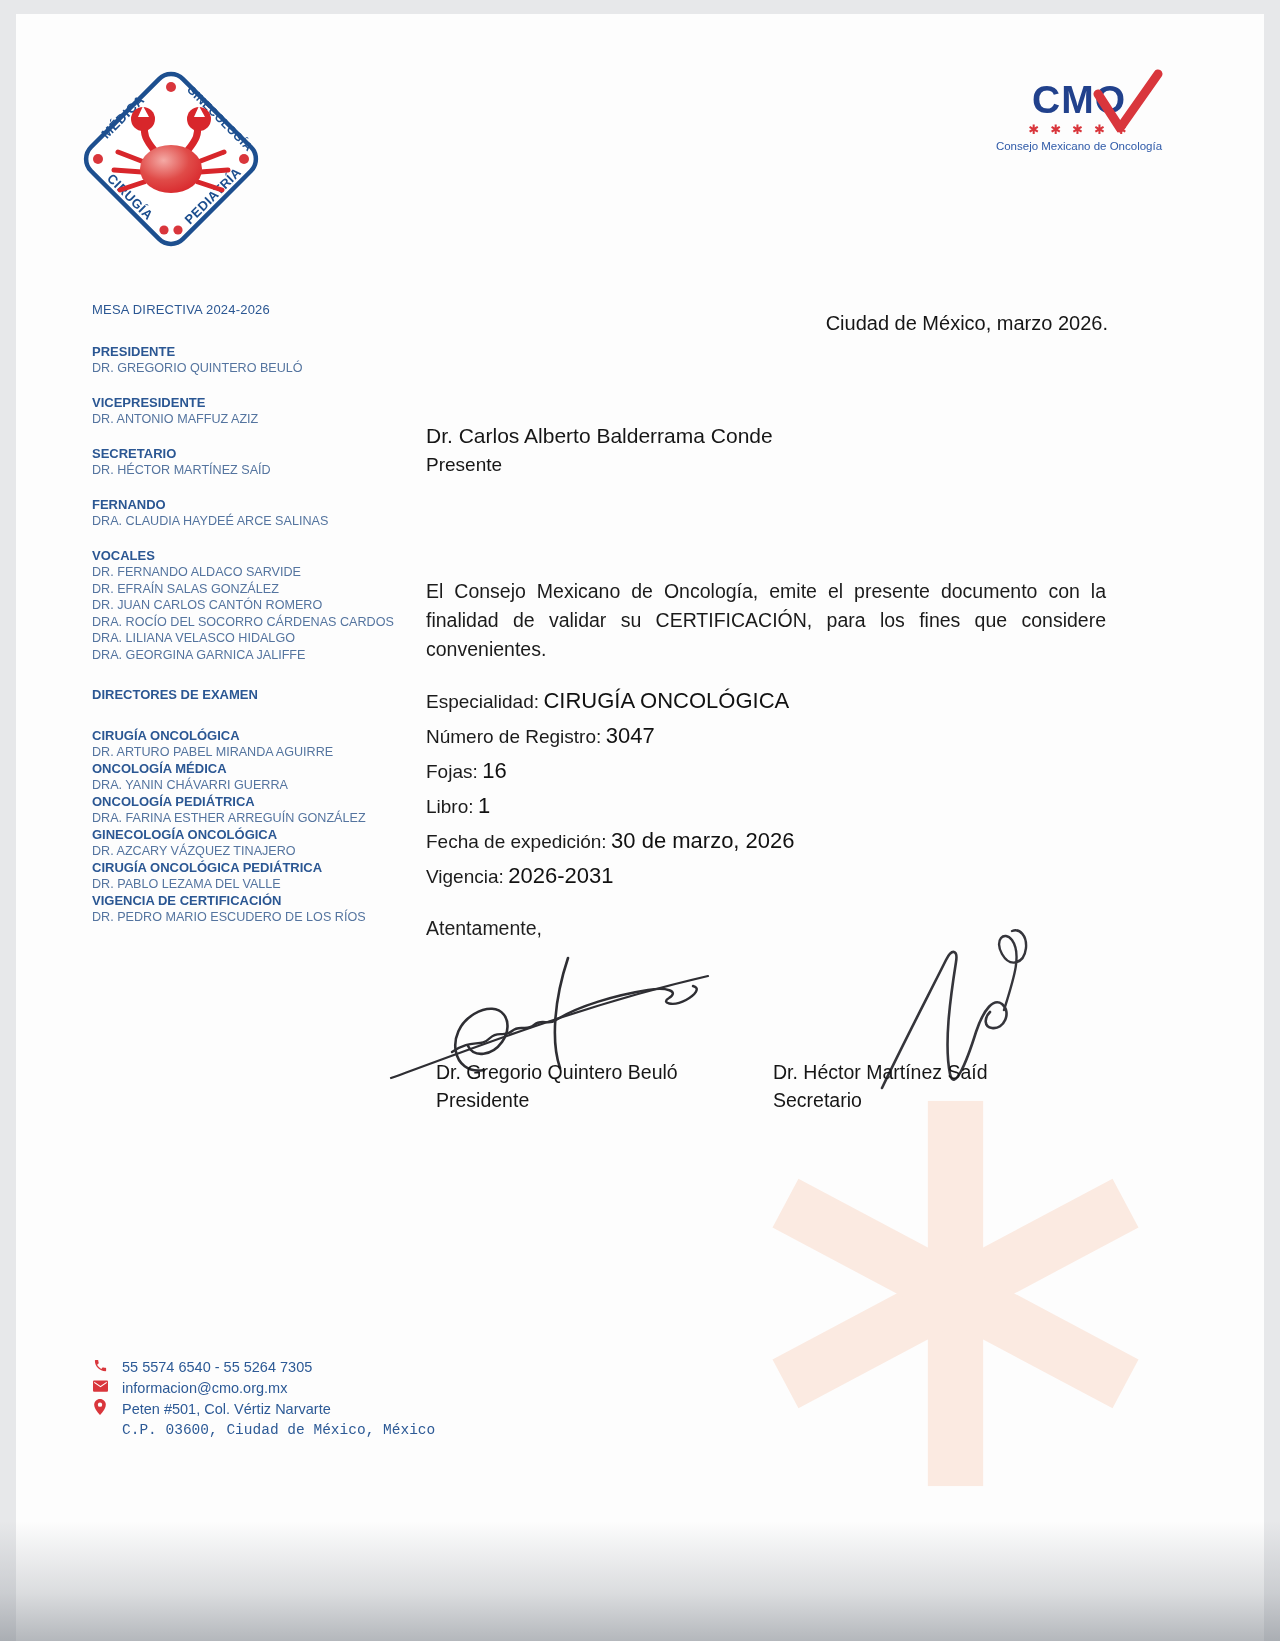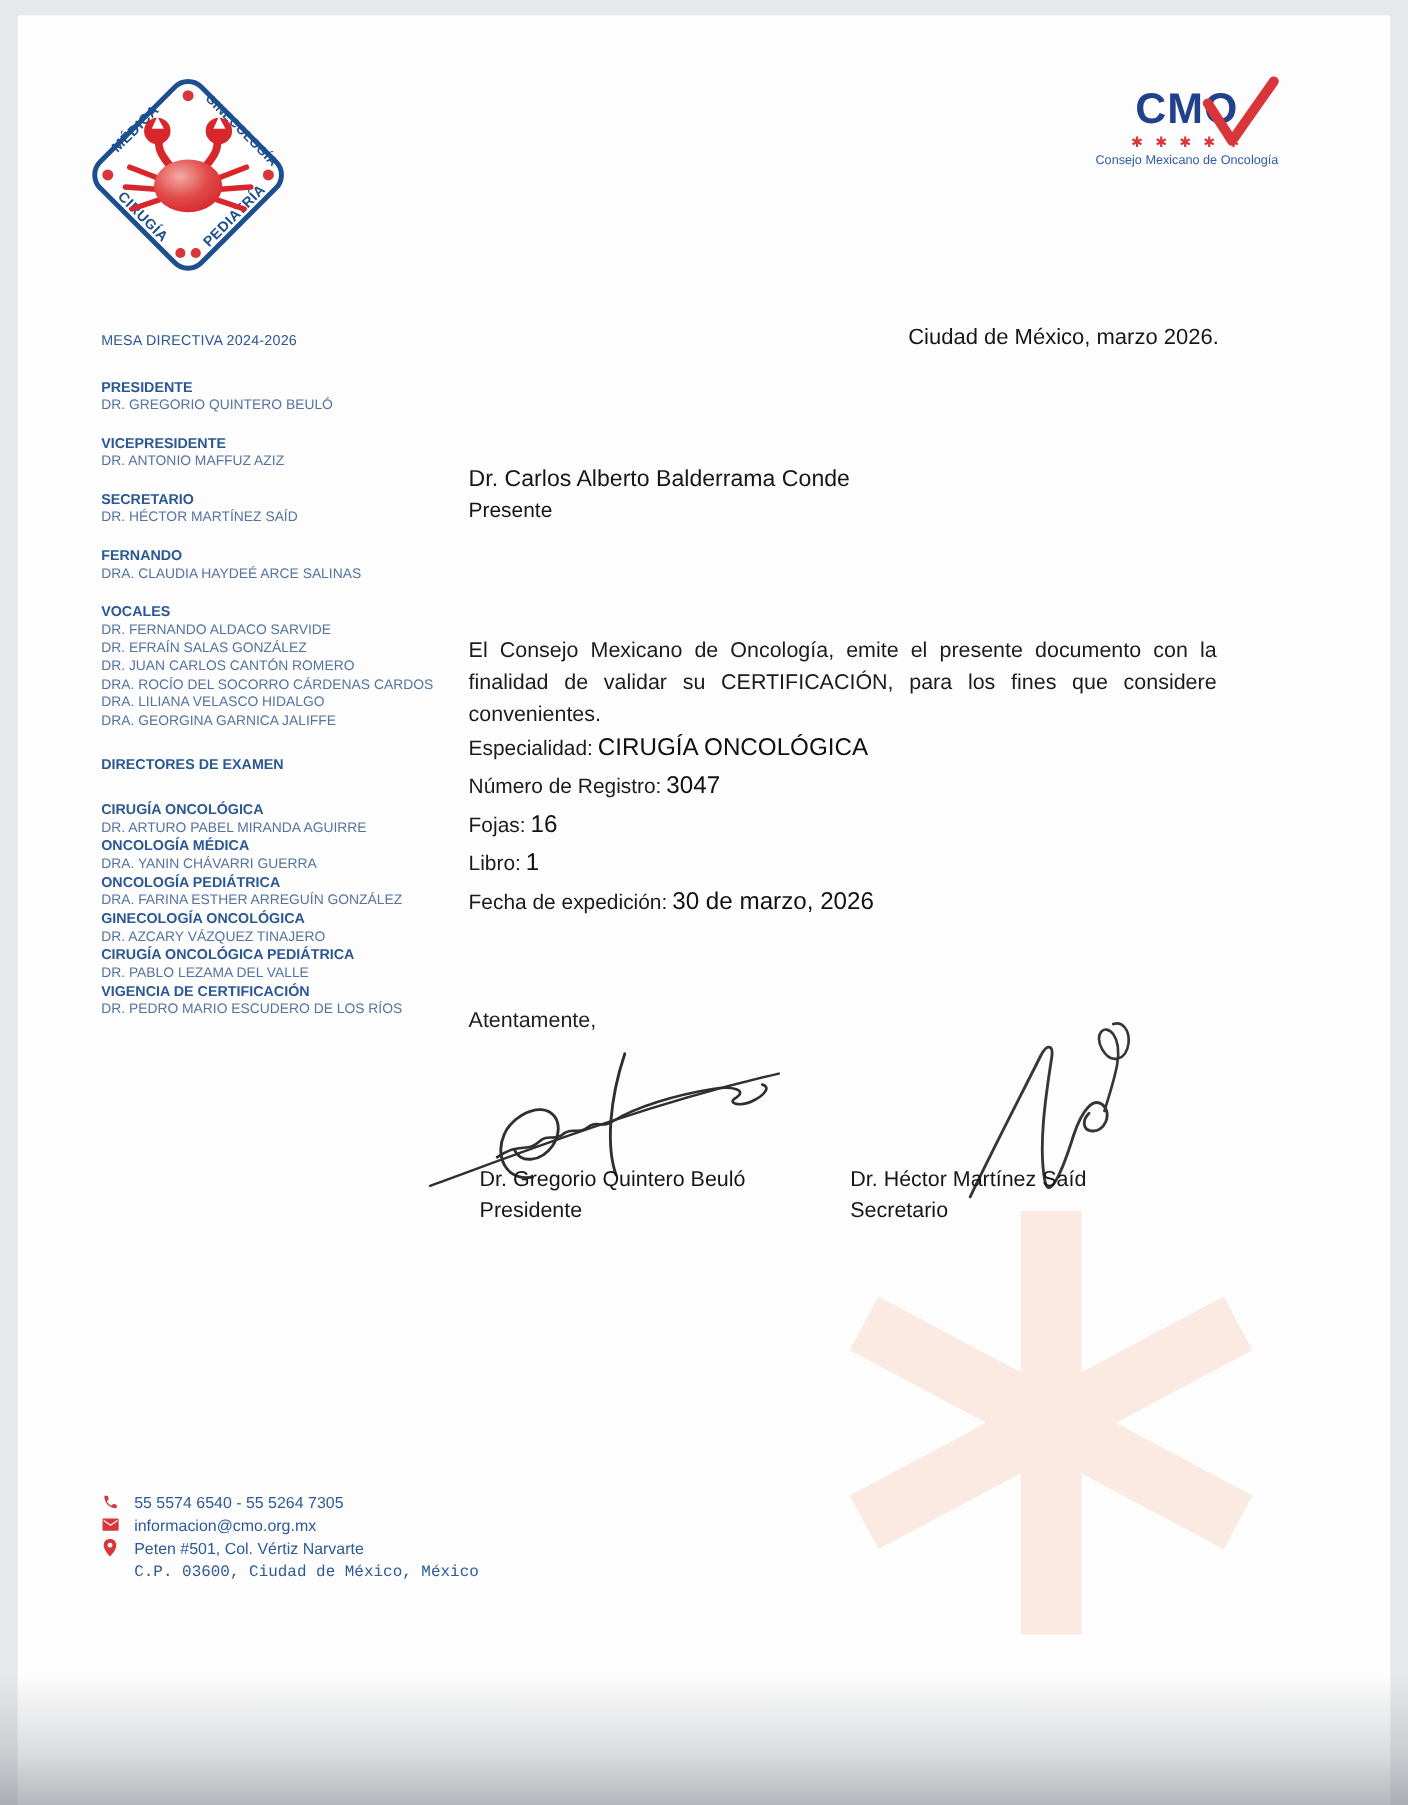--- a/index.html
+++ b/index.html
@@ -33,25 +33,25 @@
   .cmo-stars{color:#d9363c;font-size:13px;letter-spacing:11px;margin-top:3px;margin-left:8px;}
   .cmo-name{color:#2f5aa8;font-size:11.5px;margin-top:3px;}
   
   .sidebar{position:absolute;left:76px;top:288px;width:330px;line-height:16.5px;}
   .sb-title{font-weight:400;color:#2b5793;font-size:13px;margin-bottom:25px;letter-spacing:.2px;}
   .sb-group{margin-bottom:18px;}
   .sb-role{font-weight:700;color:#2b5793;font-size:13px;}
   .sb-name{color:#54749f;font-size:12.6px;}
   .sb-title2{font-weight:700;color:#2b5793;font-size:13px;margin:24px 0 24px 0;}
   
-  .date-line{position:absolute;left:410px;top:282px;width:682px;text-align:right;font-size:20px;color:#161616;}
+  .date-line{position:absolute;left:410px;top:298px;width:682px;text-align:right;font-size:20px;color:#161616;}
   .recipient{position:absolute;left:410px;top:410px;font-size:21px;color:#161616;}
   .recipient .sub{font-size:19px;margin-top:6px;}
   .body-par{position:absolute;left:410px;top:543px;width:680px;font-size:19.5px;line-height:1.5;text-align:justify;color:#1b1b1b;}
-  .fields{position:absolute;left:410px;top:652px;}
+  .fields{position:absolute;left:410px;top:674px;}
   .field{margin-bottom:8px;height:27px;}
   .f-label{font-size:19px;color:#1b1b1b;}
   .f-value{font-size:22px;color:#111;}
   .closing{position:absolute;left:410px;top:903px;font-size:19.5px;}
   
   .sig-left{position:absolute;left:372px;top:934px;}
   .sig-right{position:absolute;left:836px;top:912px;}
   .sig-name-left{position:absolute;left:420px;top:1044px;font-size:19.5px;line-height:28px;color:#161616;}
   .sig-name-right{position:absolute;left:757px;top:1044px;font-size:19.5px;line-height:28px;color:#161616;}
   
@@ -195,20 +195,24 @@
       <span class="f-value">16</span>
     </div>
     <div class="field">
       <span class="f-label">Libro:</span>
       <span class="f-value">1</span>
     </div>
     <div class="field">
       <span class="f-label">Fecha de expedición:</span>
       <span class="f-value">30 de marzo, 2026</span>
     </div>
+    <div class="field">
+      <span class="f-label">Vigencia:</span>
+      <span class="f-value">2026-2031</span>
+    </div>
   </div>
 
   <div class="closing">Atentamente,</div>
 
   <svg class="sig-left" width="345" height="138" viewBox="0 0 345 138">
     <g fill="none" stroke="#2e2e33" stroke-linecap="round">
       <path stroke-width="2.2" d="M3 130 C70 106 190 58 320 28"></path>
       <path stroke-width="2.6" d="M96 122 C64 128 56 84 86 66 C114 50 128 74 114 94 C104 108 86 110 80 98"></path>
       <path stroke-width="2.6" d="M180 10 C166 52 163 94 172 120"></path>
       <path stroke-width="2.4" d="M64 104 C84 90 92 100 102 90 C110 82 116 90 124 83 C132 76 138 84 146 77 C154 70 160 78 168 72 C190 58 228 47 260 42 C278 39 292 43 281 50 C272 55 285 59 298 52 C307 47 313 40 305 38"></path>

